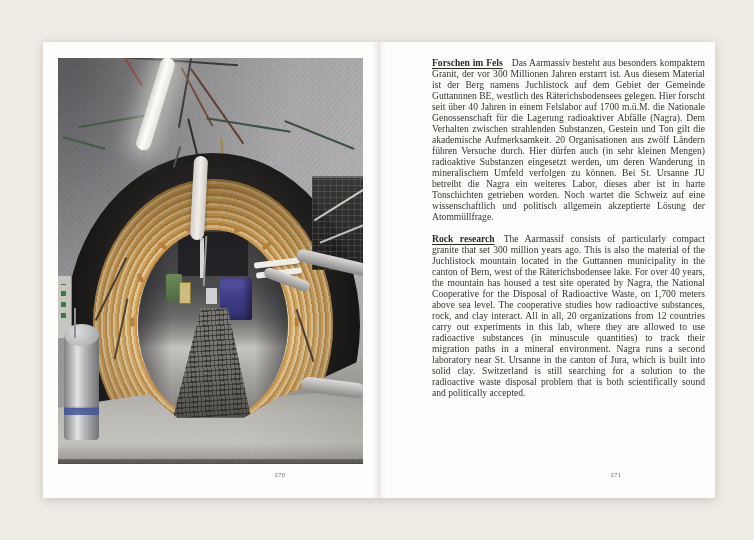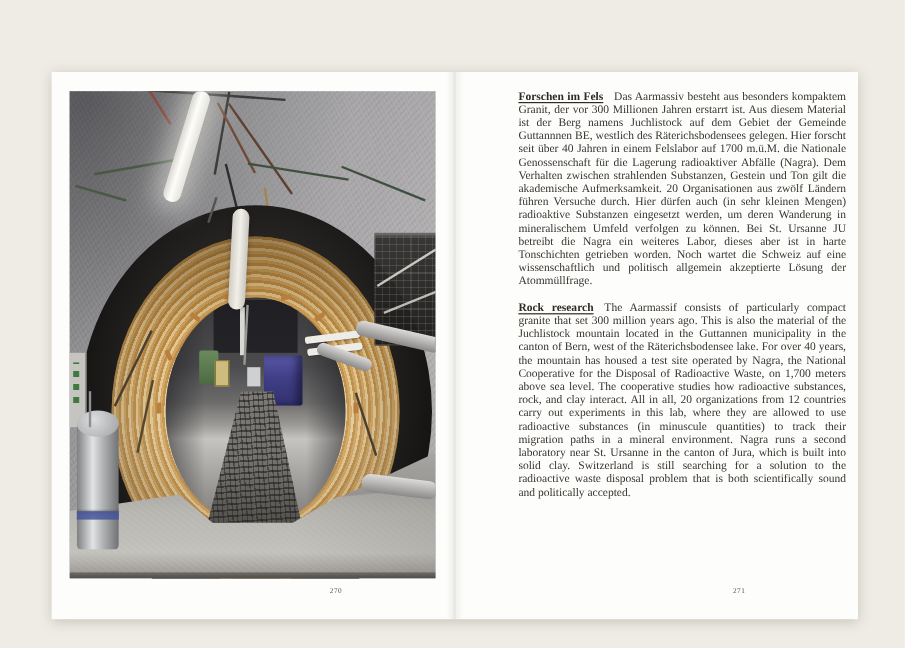--- a/index.html
+++ b/index.html
@@ -2,21 +2,21 @@
 <html lang="de"><head>
 <meta charset="utf-8">
 <style>
   html,body{margin:0;padding:0;}
   body{
     width:754px;height:540px;overflow:hidden;
     background:#efece5;
     font-family:"Liberation Serif","DejaVu Serif",serif;
   }
   .spread{
-    position:absolute;left:43px;top:60px;width:672px;height:456px;
+    position:absolute;left:43px;top:42px;width:672px;height:456px;
     background:#fdfdfb;
     box-shadow:0 2px 10px rgba(100,92,80,.28);
   }
   .page{position:absolute;top:0;height:456px;width:336px;}
   .page-left{left:0;}
   .page-right{left:336px;box-sizing:border-box;padding:15px 10px 0 53px;}
   .gutter{
     position:absolute;left:329px;top:0;width:14px;height:456px;pointer-events:none;
     background:linear-gradient(90deg,rgba(0,0,0,0) 0%,rgba(110,105,95,.10) 42%,rgba(110,105,95,.18) 50%,rgba(110,105,95,.08) 60%,rgba(0,0,0,0) 100%);
   }

